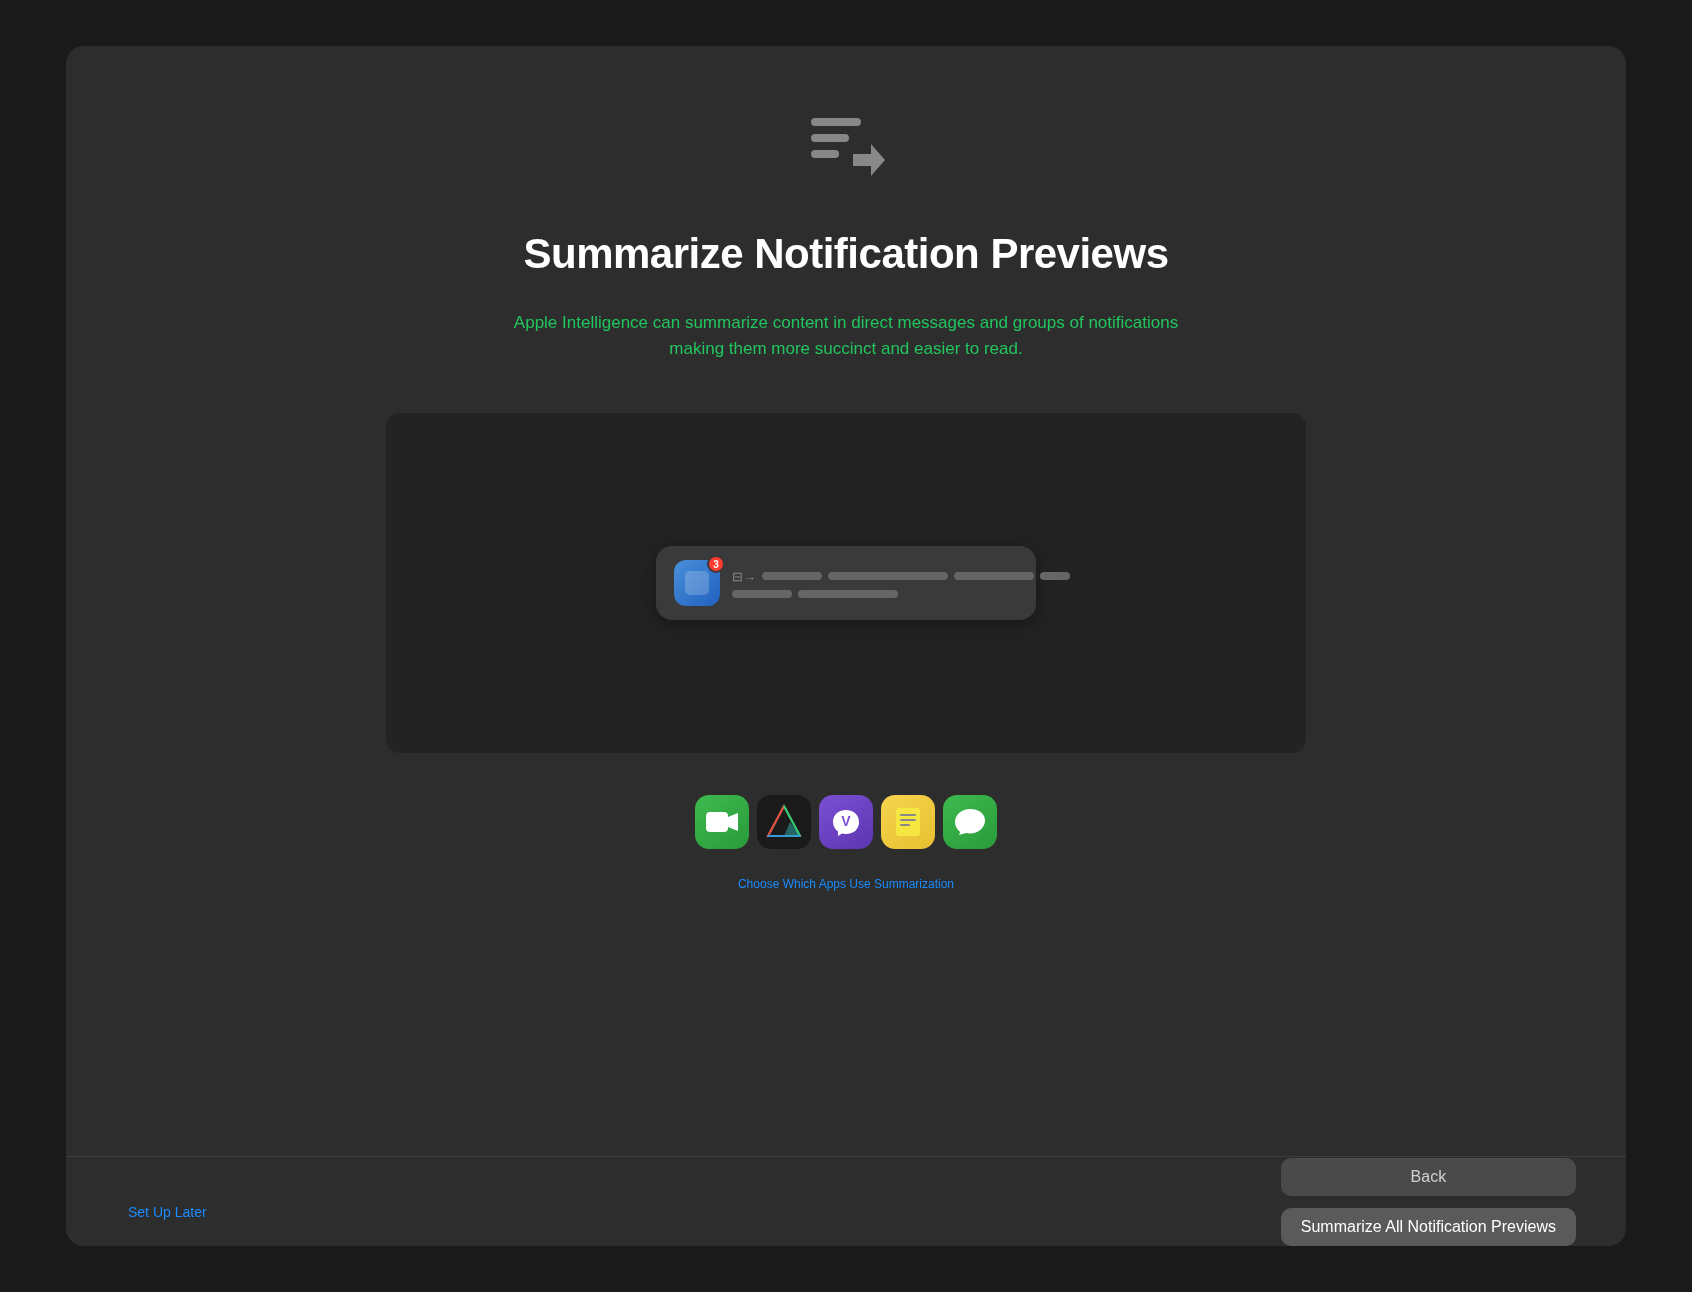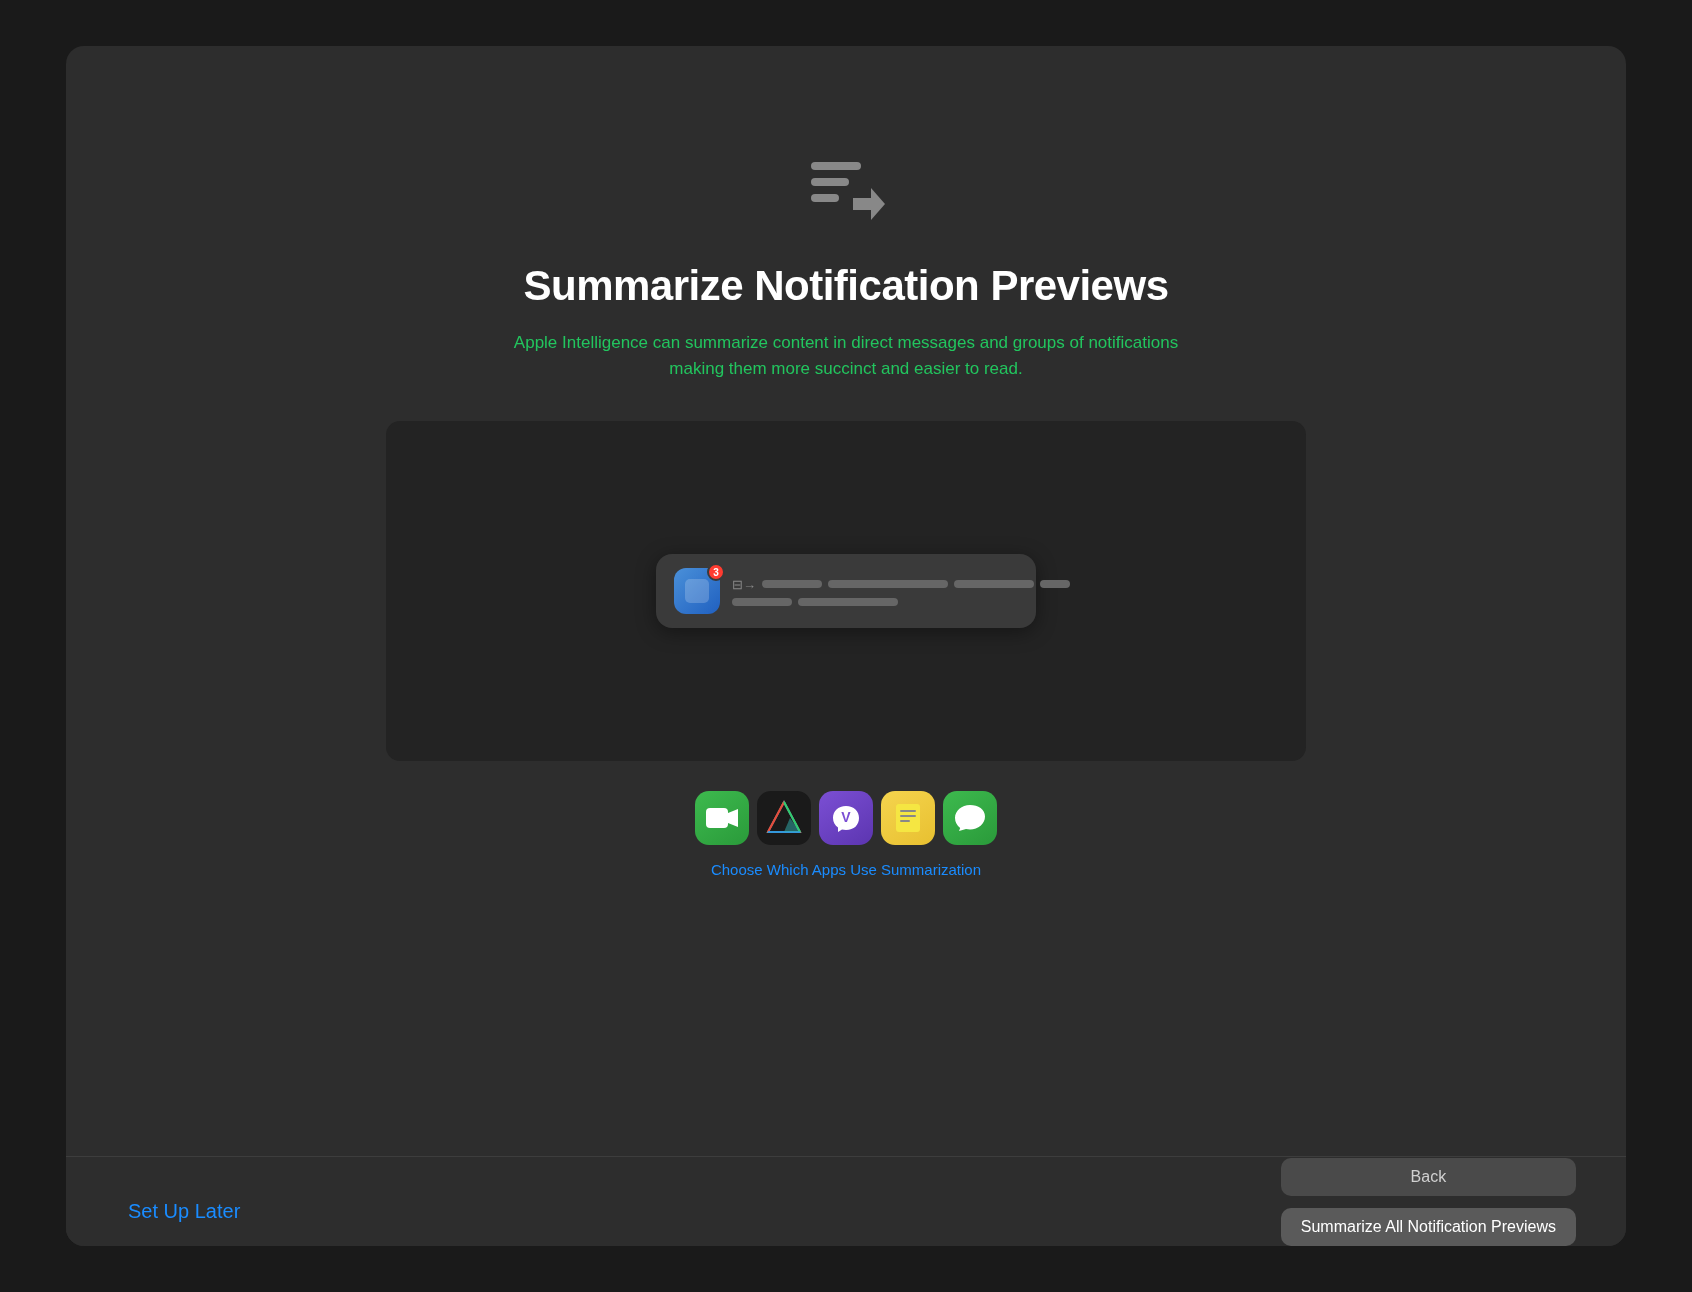--- a/index.html
+++ b/index.html
@@ -27,22 +27,23 @@
       flex-direction: column;
       overflow: hidden;
       position: relative;
     }
 
     .main-content {
       flex: 1;
       display: flex;
       flex-direction: column;
       align-items: center;
-      padding: 96px 40px 40px;
+      padding: 52px 40px 40px;
       overflow: hidden;
+      gap: 12px;
     }
 
     .feature-icon {
       width: 90px;
       height: 90px;
       margin-bottom: 30px;
       display: flex;
       align-items: center;
       justify-content: center;
     }
@@ -218,42 +219,42 @@
     }
 
     .app-icon-messages {
       background: linear-gradient(145deg, #3dba4e, #2a9a3a);
       display: flex;
       align-items: center;
       justify-content: center;
     }
 
     .choose-apps-link {
-      font-size: 15px;
+      font-size: 12px;
       color: #1a8cff;
       text-decoration: none;
       cursor: pointer;
       margin-bottom: 10px;
     }
 
     .footer {
       height: 90px;
       background: #2d2d2d;
       border-top: 1px solid #3d3d3d;
       display: flex;
       align-items: center;
       justify-content: space-between;
       padding: 0 50px;
     }
 
     .set-up-later-btn {
       background: none;
       border: none;
       color: #1a8cff;
-      font-size: 20px;
+      font-size: 14px;
       cursor: pointer;
       padding: 8px 12px;
       border-radius: 8px;
       margin-top: 20px;
     }
 
     .footer-right {
       display: flex;
       gap: 12px;
       flex-direction: column;

